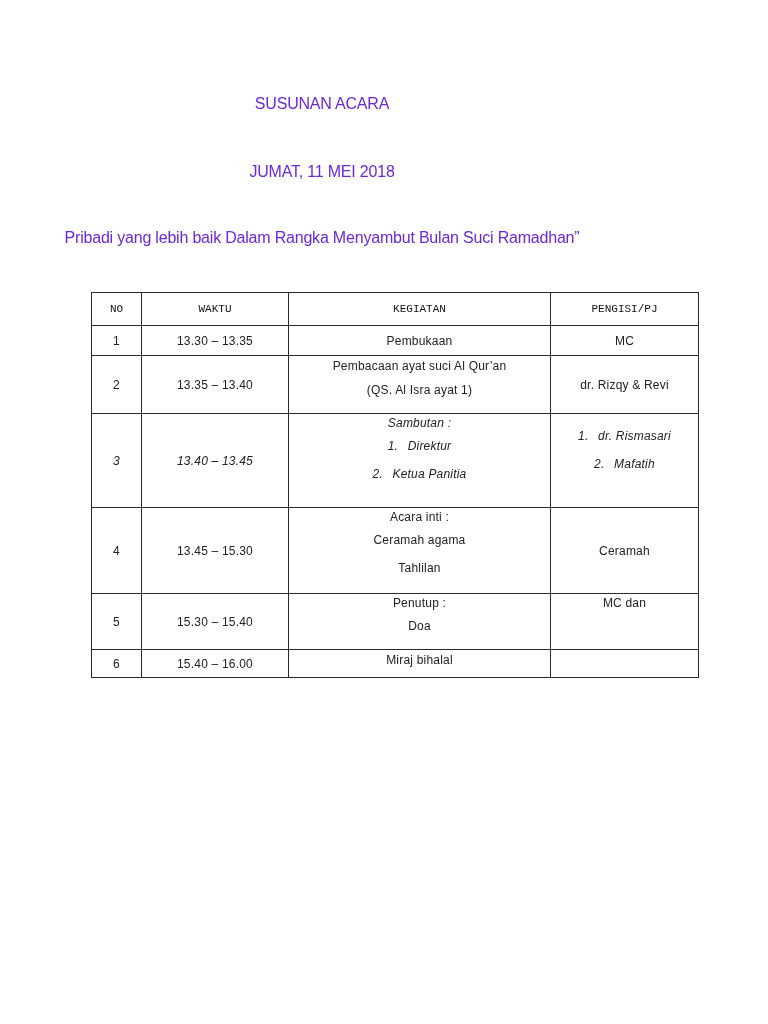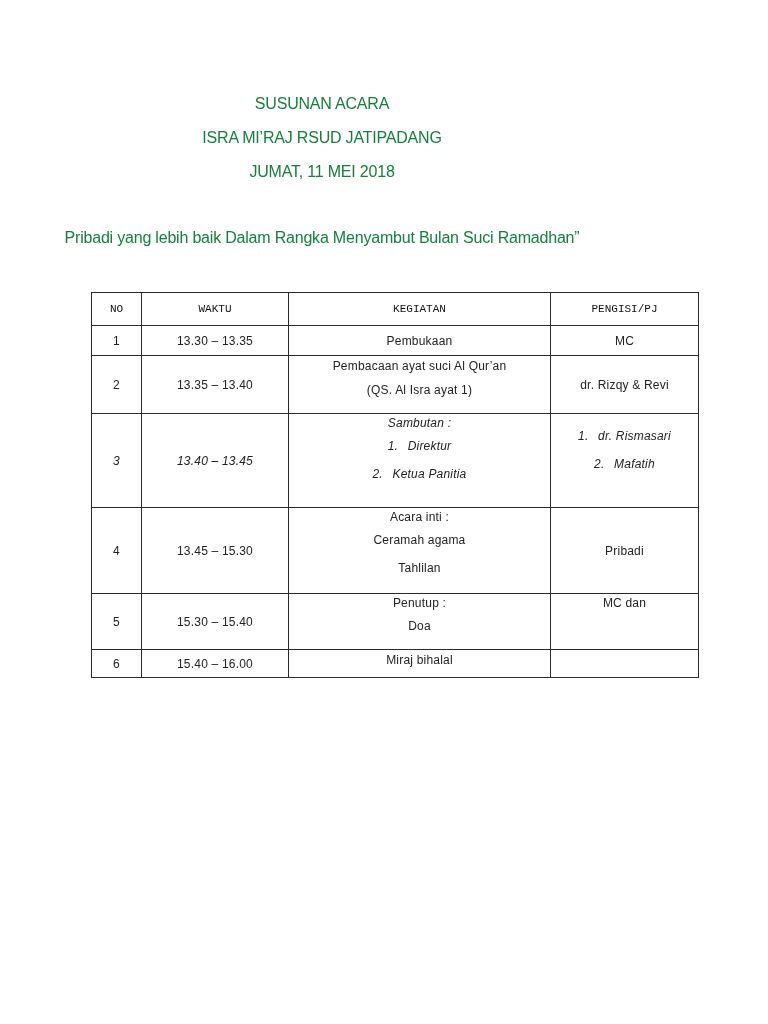--- a/index.html
+++ b/index.html
@@ -21,21 +21,21 @@
       width: 768px; height: 1024px;
       background: #ffffff;
     }
     .heading-line {
       position: absolute;
       left: 0;
       width: 644px;
       text-align: center;
       font-size: 16px;
       letter-spacing: -0.2px;
-      color: #15803d;
+      color: #6d28d9;
       white-space: nowrap;
     }
     #h1 { top: 95px; }
     #h2 { top: 129px; }
     #h3 { top: 163px; }
     #h4 { top: 196px; font-size: 16px; }
     #h5 { top: 229px; font-size: 16px; }
 
     table.schedule {
       position: absolute;
@@ -100,21 +100,20 @@
     .r2-kegiatan { vertical-align: top !important; }
     .r3-pengisi { vertical-align: top !important; padding-top: 8px !important; }
     .r3-pengisi .num-item { line-height: 28px; }
   </style>
 </head>
 <body>
 
 <div class="page">
 
   <div class="heading-line" id="h1">SUSUNAN ACARA</div>
-  <div class="heading-line" id="h2">ISRA MI’RAJ RSUD JATIPADANG</div>
   <div class="heading-line" id="h3">JUMAT, 11 MEI 2018</div>
   <div class="heading-line" id="h5">Pribadi yang lebih baik Dalam Rangka Menyambut Bulan Suci Ramadhan”</div>
 
   <table class="schedule">
     <colgroup>
       <col class="c-no">
       <col class="c-waktu">
       <col class="c-kegiatan">
       <col class="c-pengisi">
     </colgroup>
@@ -175,21 +174,21 @@
 
       <tr class="r4">
         <td>4</td>
         <td>13.45 – 15.30</td>
         <td class="r4-kegiatan">
           <span class="line">Acara inti :</span>
           <span class="line">Ceramah agama</span>
           <span class="line">Tahlilan</span>
         </td>
         <td>
-          <span class="line">Pribadi</span>
+          <span class="line">Ceramah</span>
         </td>
       </tr>
 
       <tr class="r5">
         <td>5</td>
         <td>15.30 – 15.40</td>
         <td class="r5-kegiatan">
           <span class="line">Penutup :</span>
           <span class="line">Doa</span>
         </td>

